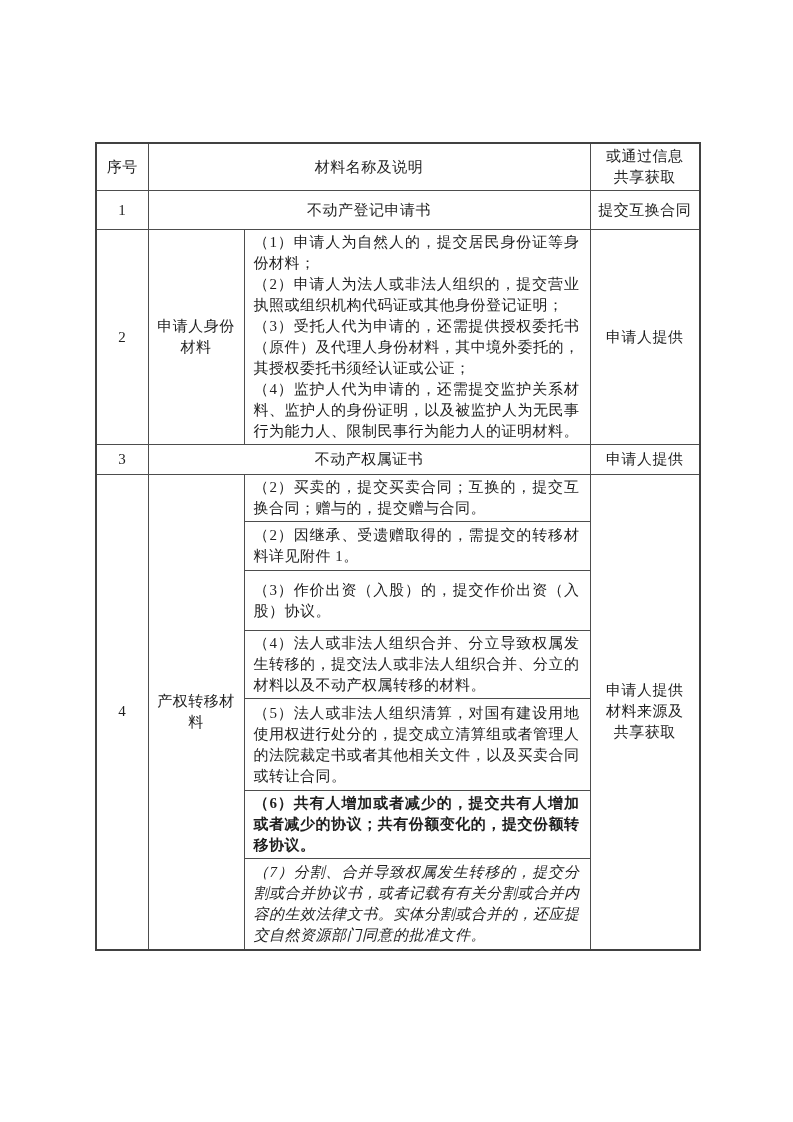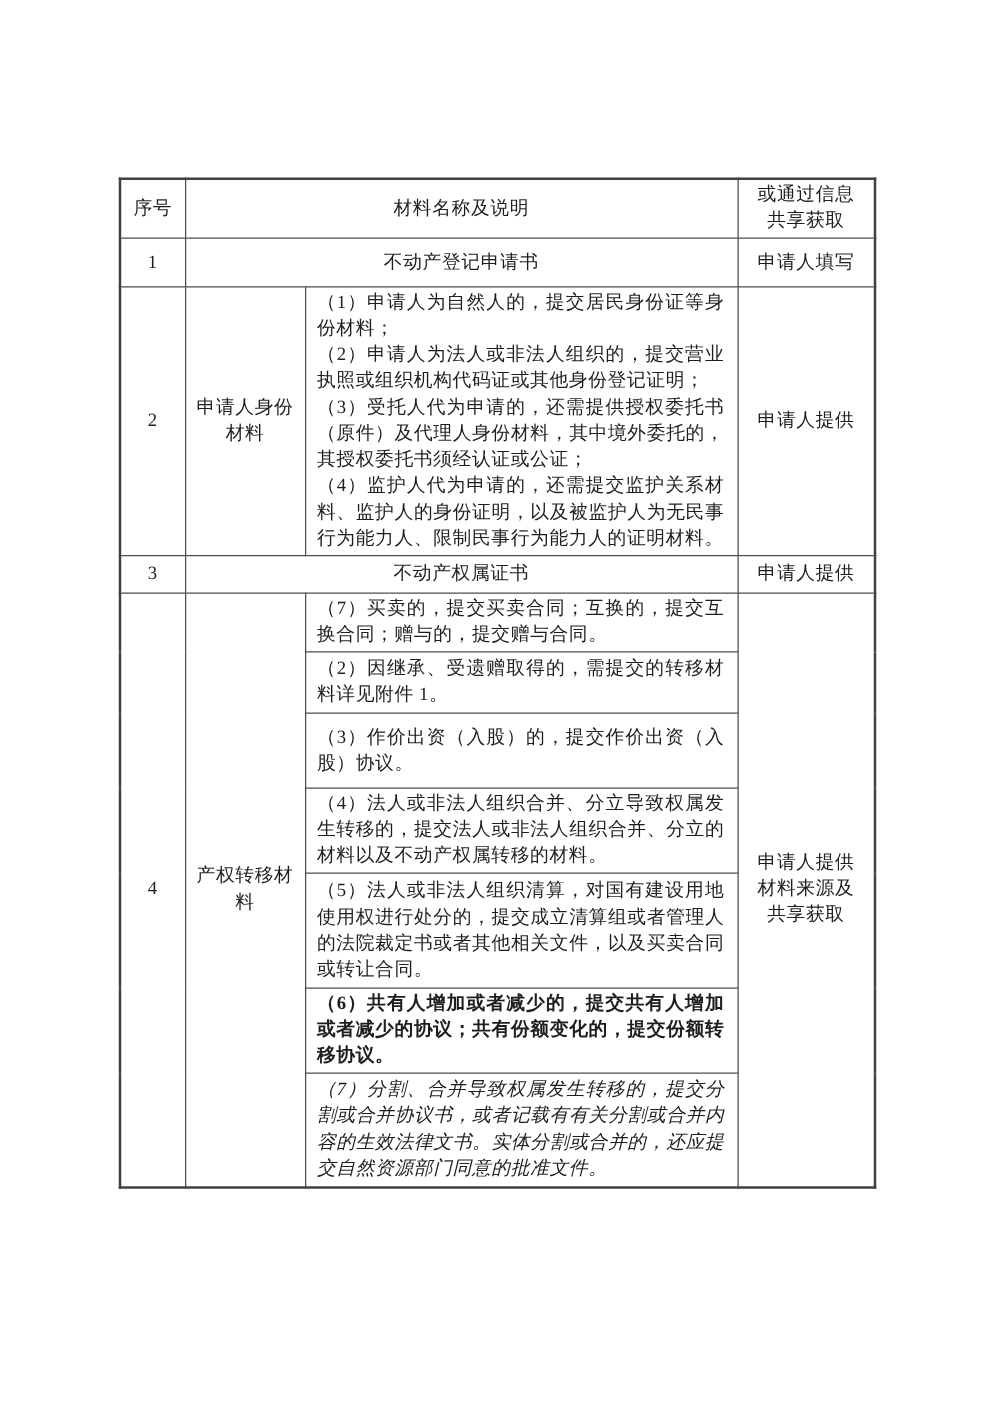--- a/index.html
+++ b/index.html
@@ -83,21 +83,21 @@
       <td class="center">
         <div class="src-line">或通过信息</div>
         <div class="src-line">共享获取</div>
       </td>
     </tr>
 
     <tr class="r-1">
       <td class="center">1</td>
       <td class="center" colspan="2">不动产登记申请书</td>
       <td class="center">
-        <div class="src-line">申请人填写</div>
+        <div class="src-line">提交互换合同</div>
       </td>
     </tr>
 
     <tr class="r-2">
       <td class="center">2</td>
       <td class="center">申请人身份材料</td>
       <td class="desc">
         <div class="para">（1）申请人为自然人的，提交居民身份证等身份材料；</div>
         <div class="para">（2）申请人为法人或非法人组织的，提交营业执照或组织机构代码证或其他身份登记证明；</div>
         <div class="para">（3）受托人代为申请的，还需提供授权委托书（原件）及代理人身份材料，其中境外委托的，其授权委托书须经认证或公证；</div>
@@ -113,21 +113,21 @@
       <td class="center" colspan="2">不动产权属证书</td>
       <td class="center">
         <div class="src-line">申请人提供</div>
       </td>
     </tr>
 
     <tr class="s1">
       <td class="center" rowspan="7">4</td>
       <td class="center" rowspan="7">产权转移材料</td>
       <td class="desc">
-        <div class="para">（7）买卖的，提交买卖合同；互换的，提交互换合同；赠与的，提交赠与合同。</div>
+        <div class="para">（2）买卖的，提交买卖合同；互换的，提交互换合同；赠与的，提交赠与合同。</div>
       </td>
       <td class="center" rowspan="7">
         <div class="src-line">申请人提供</div>
         <div class="src-line">材料来源及</div>
         <div class="src-line">共享获取</div>
       </td>
     </tr>
     <tr class="s2">
       <td class="desc">
         <div class="para">（2）因继承、受遗赠取得的，需提交的转移材料详见附件 1。</div>

